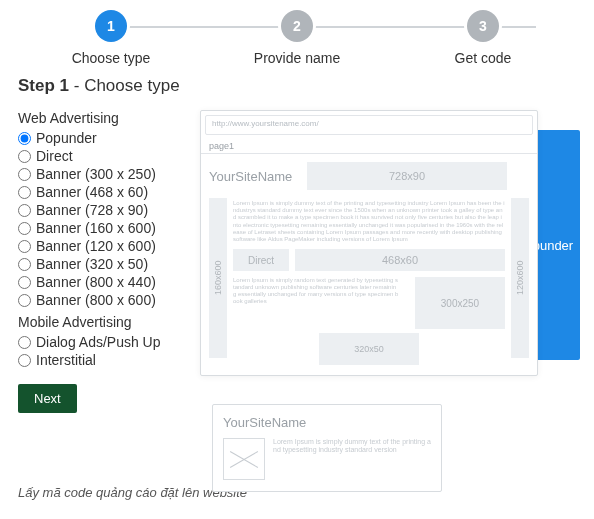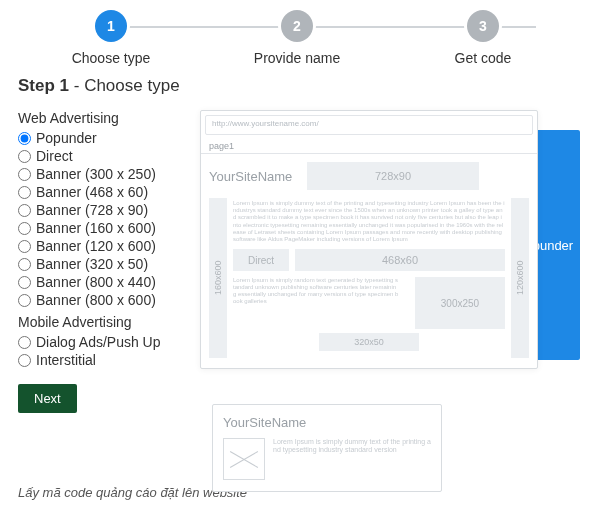--- a/index.html
+++ b/index.html
@@ -64,34 +64,34 @@
   .page-tab {
     font-size: 9px; color: #9aa0a6; padding: 2px 8px; border-bottom: 1px solid #e2e5e9;
   }
   .page-body { padding: 8px 8px 10px; position: relative; }
   .site-name-row { display: flex; align-items: center; gap: 8px; margin-bottom: 8px; }
   .site-name-text { color: #9aa0a6; font-size: 13px; width: 90px; }
   .ad-box {
     background: #eceff2; color: #b0b5ba; display: flex; align-items: center; justify-content: center;
     font-size: 11px;
   }
-  .b-728x90 { width: 172px; height: 28px; }
+  .b-728x90 { width: 200px; height: 28px; }
   .middle-row { display: flex; gap: 6px; }
   .tall-left { width: 18px; height: 160px; writing-mode: vertical-rl; transform: rotate(180deg); font-size: 9px; }
   .tall-right { width: 18px; height: 160px; writing-mode: vertical-rl; transform: rotate(180deg); font-size: 9px; }
   .middle-col { flex: 1; }
   .filler {
     font-size: 6px; color: #c7ccd1; line-height: 1.2; word-break: break-all; margin: 2px 0;
   }
   .direct-row { display: flex; gap: 6px; margin: 6px 0; }
   .b-direct { width: 56px; height: 22px; font-size: 10px; }
   .b-468 { flex: 1; height: 22px; }
   .last-row { display: flex; gap: 16px; align-items: flex-start; margin-top: 4px; }
   .b-300x250 { width: 90px; height: 52px; font-size: 10px; }
-  .b-320x50 { width: 100px; height: 18px; font-size: 9px; margin: 4px auto 0; }
+  .b-320x50 { width: 100px; height: 32px; font-size: 9px; margin: 4px auto 0; }
   .filler-narrow { flex: 1; font-size: 6px; color: #c7ccd1; line-height: 1.15; word-break: break-all; }
 
   .mobile-mock {
     position: absolute; left: 12px; bottom: -82px; width: 230px; height: 88px;
     background: #fff; border: 1px solid #d8dce0; border-radius: 2px; padding: 10px;
   }
   .mobile-site { color: #9aa0a6; font-size: 13px; margin-bottom: 8px; }
   .mobile-body { display: flex; gap: 8px; }
   .x-icon { width: 42px; height: 42px; border: 1px solid #d8dce0; position: relative; }
   .x-icon::before, .x-icon::after {

